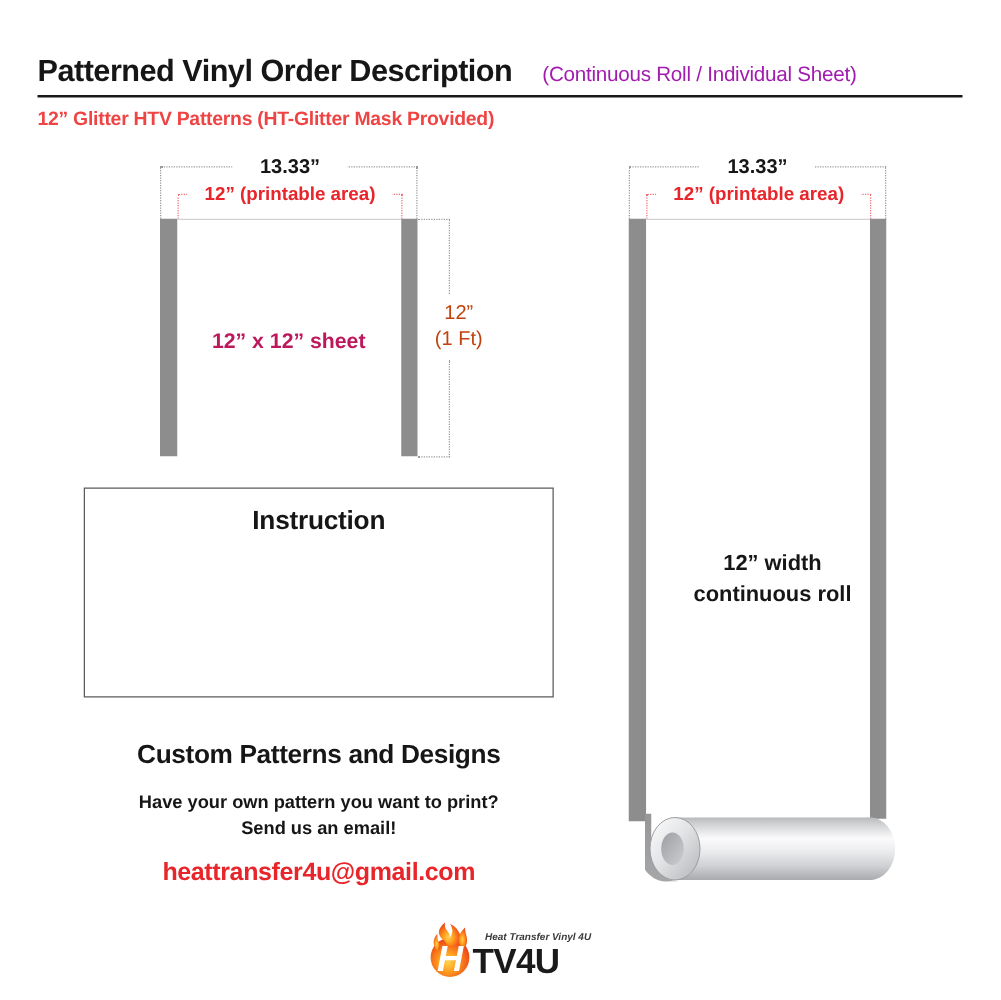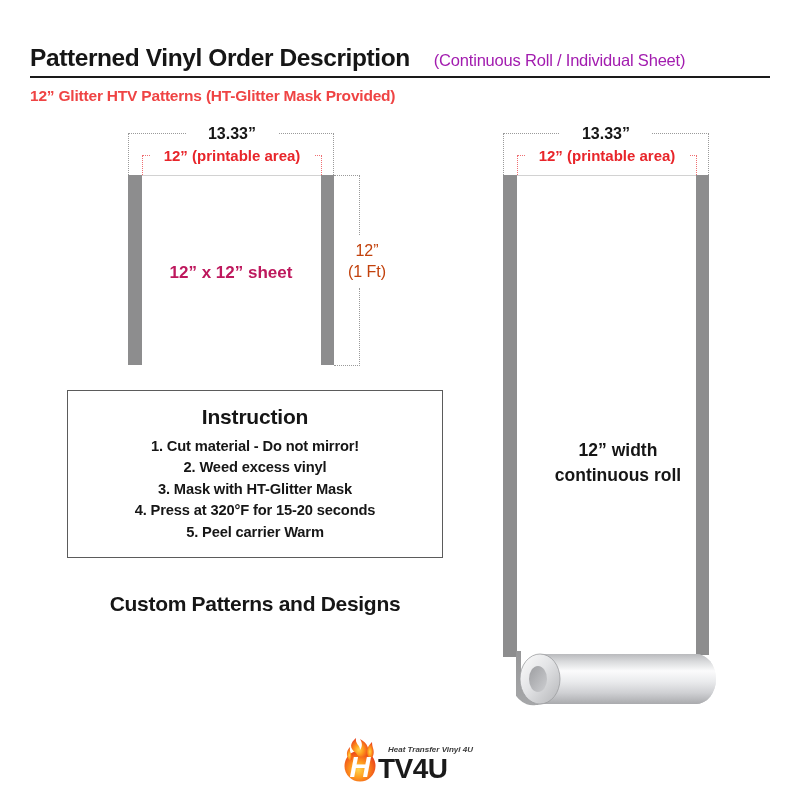--- a/index.html
+++ b/index.html
@@ -251,31 +251,27 @@
   <div class="dot-v" style="left:359px; top:175px; height:60px;"></div>
   <div class="dot-v" style="left:359px; top:288px; height:78px;"></div>
   <div id="sheet-height-label">
     <div>12”</div>
     <div>(1 Ft)</div>
   </div>
 </div>
 
 <div id="instruction-box">
   <div id="instruction-title">Instruction</div>
-  <ul id="instruction-list">
-    <li>1. Cut material - Do not mirror!</li>
-    <li>2. Weed excess vinyl</li>
-    <li>3. Mask with HT-Glitter Mask</li>
-    <li>4. Press at 320°F for 15-20 seconds</li>
-    <li>5. Peel carrier Warm</li>
-  </ul>
 </div>
 
 <div id="custom-block">
   <div id="custom-heading">Custom Patterns and Designs</div>
+  <div id="custom-q1">Have your own pattern you want to print?</div>
+  <div id="custom-q2">Send us an email!</div>
+  <div id="custom-email">heattransfer4u@gmail.com</div>
 </div>
 
 <div>
 
   <div class="dot-v" style="left:503px; top:133px; height:42px;"></div>
   <div class="dot-v" style="left:708px; top:133px; height:42px;"></div>
   <div class="dot-h" style="left:503px; top:133px; width:206px;"></div>
   <div class="dim-label black" style="left:560px; top:126px; width:92px;">13.33”</div>
 
   <div class="dot-v red" style="left:517px; top:155px; height:20px;"></div>

